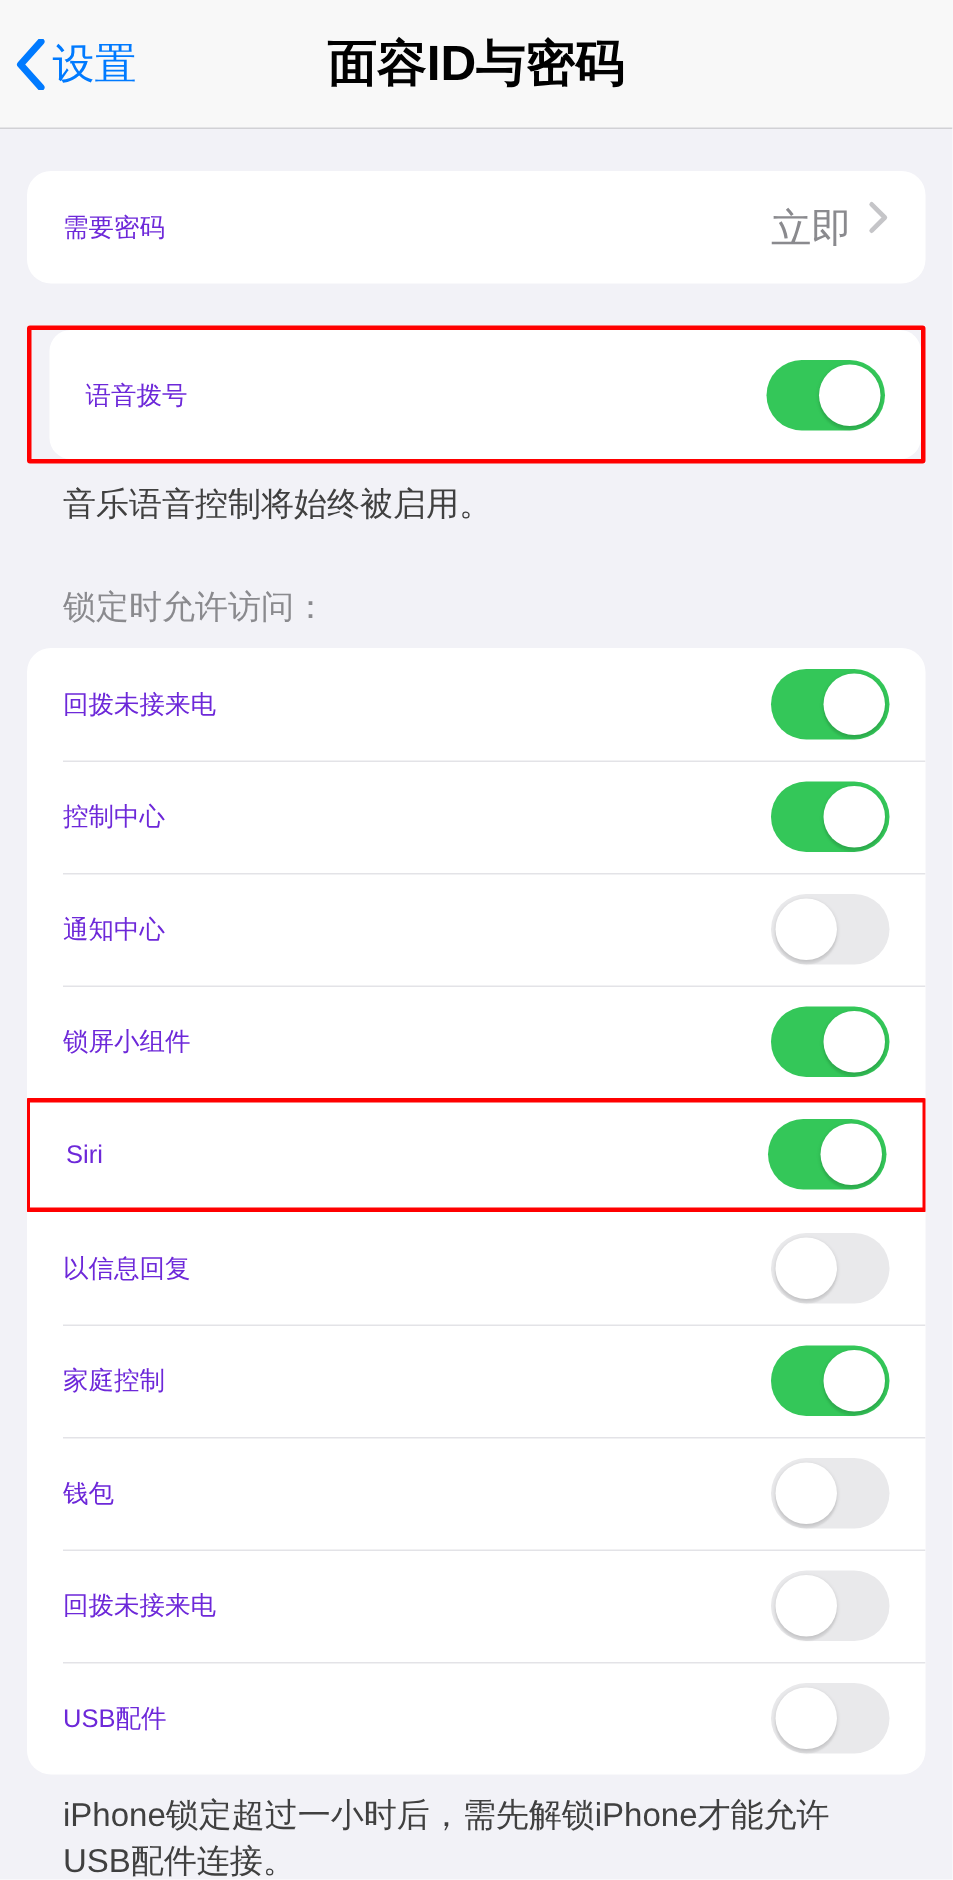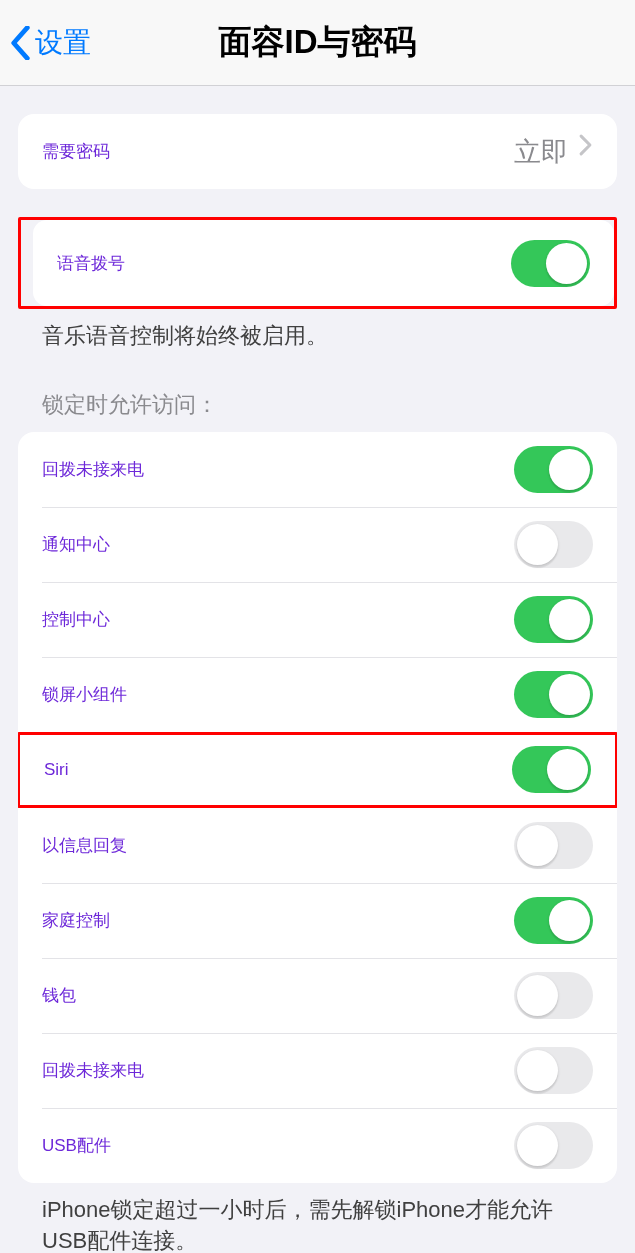--- a/index.html
+++ b/index.html
@@ -195,28 +195,28 @@
   <div class="header-text">锁定时允许访问：</div>
 
   <div class="group tight">
     <div class="row">
       <span class="row-label">回拨未接来电</span>
       <div class="toggle on">
           <div class="knob"></div>
         </div>
     </div>
     <div class="row">
+      <span class="row-label">控制中心</span>
+      <div class="toggle on">
+          <div class="knob"></div>
+        </div>
+    </div>
+    <div class="row">
       <span class="row-label">通知中心</span>
       <div class="toggle off">
-          <div class="knob"></div>
-        </div>
-    </div>
-    <div class="row">
-      <span class="row-label">控制中心</span>
-      <div class="toggle on">
           <div class="knob"></div>
         </div>
     </div>
     <div class="row">
       <span class="row-label">锁屏小组件</span>
       <div class="toggle on">
           <div class="knob"></div>
         </div>
     </div>
     <div class="highlight-row-wrap">

